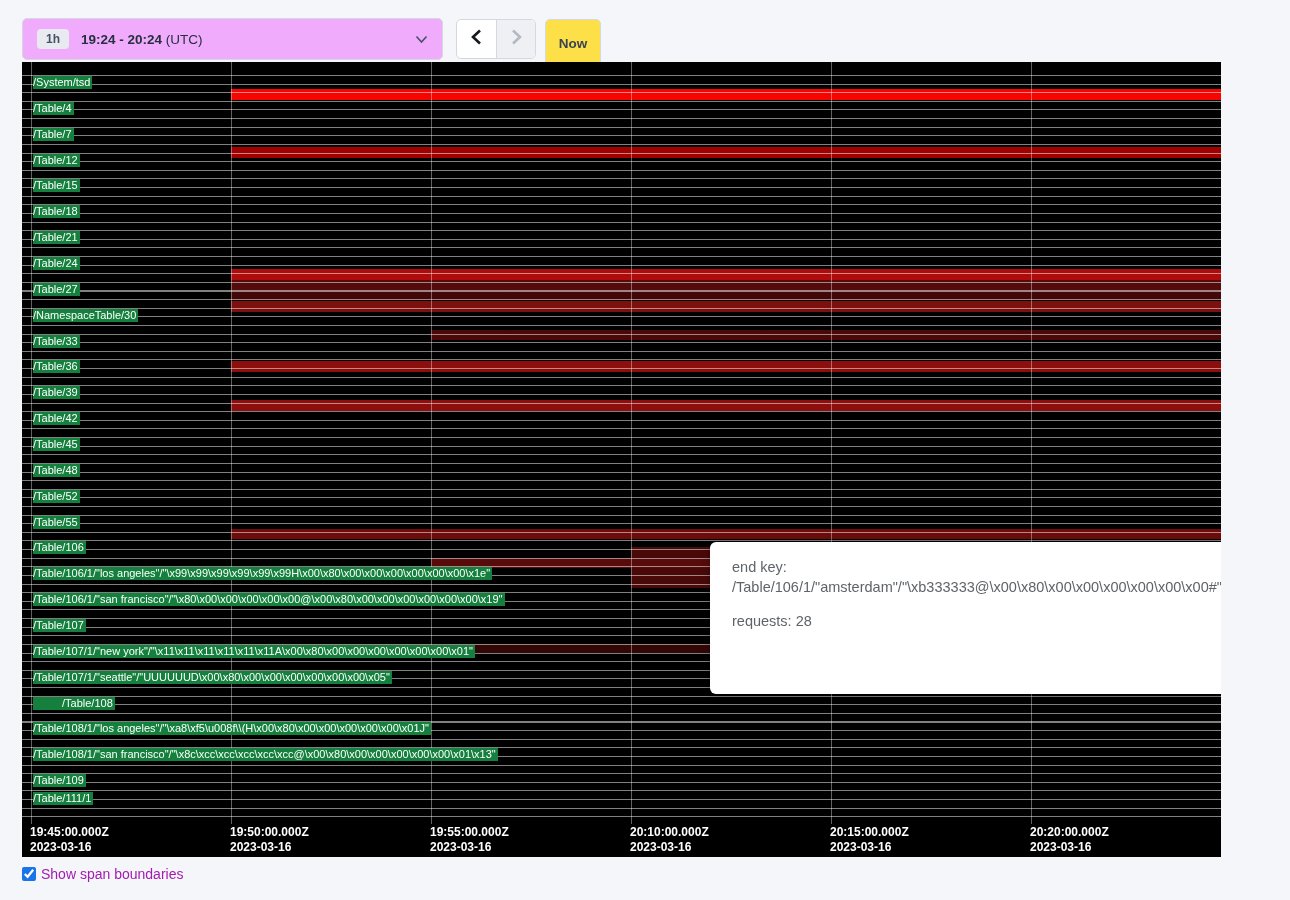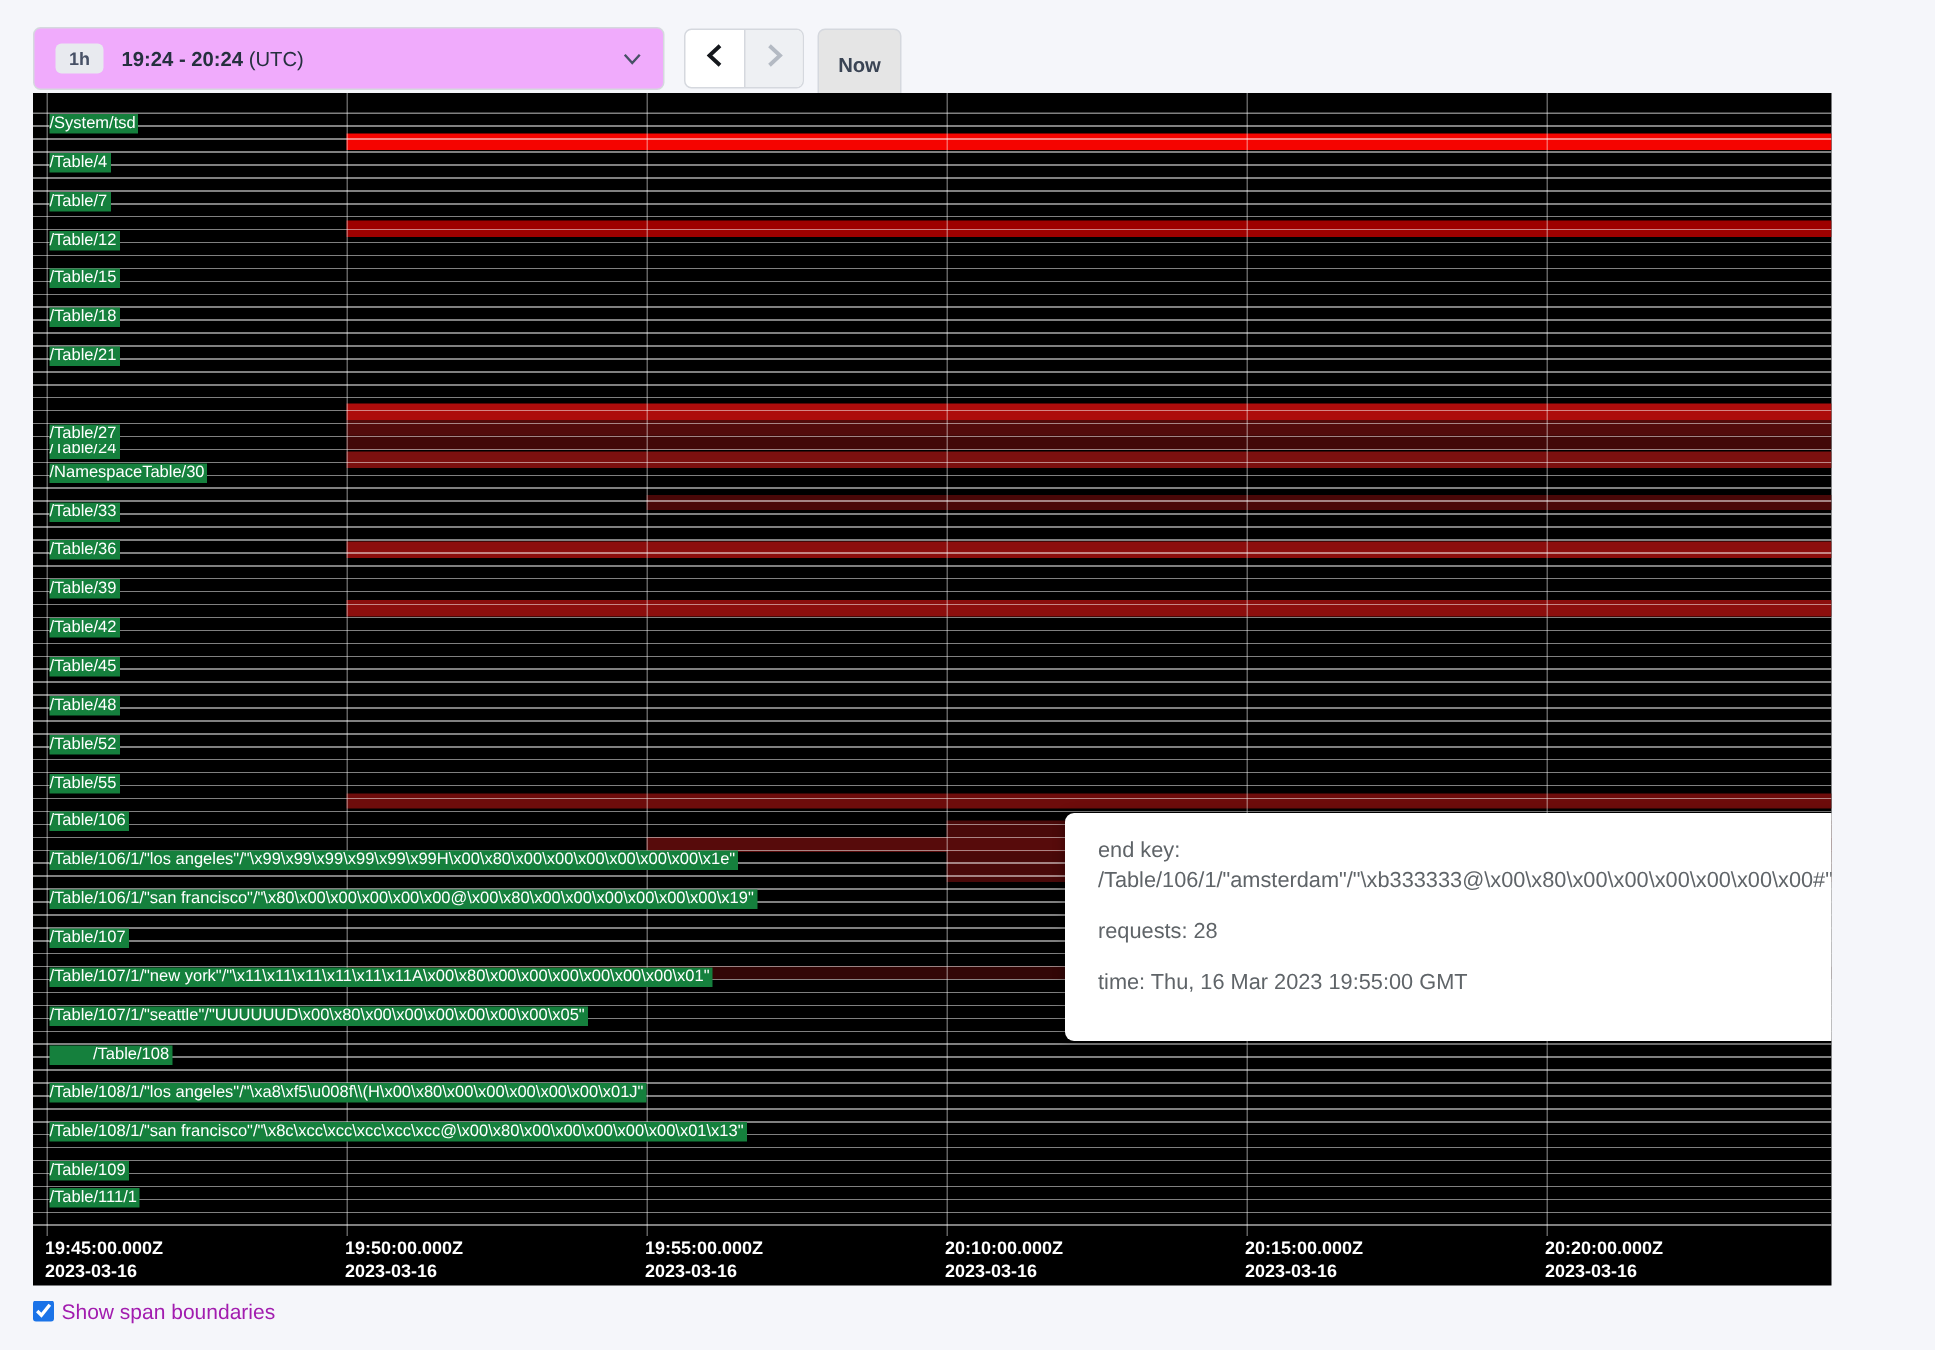--- a/index.html
+++ b/index.html
@@ -19,21 +19,21 @@
   .range-text .b { font-weight:700; }
   .chev-down { margin-left:auto; display:flex; }
   .nav-group {
     position:absolute; left:456px; top:19px; height:40px; display:flex;
     border:1px solid #d5d8de; border-radius:5px; overflow:hidden; background:#fff;
   }
   .nav-btn { width:39px; height:100%; display:flex; align-items:center; justify-content:center; cursor:pointer; }
   .nav-btn.next { background:#eef0f3; border-left:1px solid #d5d8de; cursor:default; }
   .now-btn {
     position:absolute; left:545px; top:19px; width:56px; height:48px;
-    background:#e5e5e5; border:1px solid #d5d8de; border-radius:5px;
+    background:#fde047; border:1px solid #d5d8de; border-radius:5px;
     font-size:13.5px; font-weight:700; color:#3a4454;
     display:flex; align-items:center; justify-content:center; cursor:pointer;
   }
 
   
   .keyvis {
     position:absolute; left:22px; top:62px; width:1199px; height:795px;
     background:#000; overflow:hidden;
   }
   .band   { position:absolute; z-index:1; }
@@ -119,21 +119,21 @@
     </div>
   <div class="hgrid"></div>
   <div id="rowlabels">
       <div class="row-label" style="top: 14px;">/System/tsd</div>
       <div class="row-label" style="top: 39.857px;">/Table/4</div>
       <div class="row-label" style="top: 65.714px;">/Table/7</div>
       <div class="row-label" style="top: 91.571px;">/Table/12</div>
       <div class="row-label" style="top: 117.428px;">/Table/15</div>
       <div class="row-label" style="top: 143.285px;">/Table/18</div>
       <div class="row-label" style="top: 169.142px;">/Table/21</div>
-      <div class="row-label" style="top: 194.999px; margin-top: 36px;">/Table/24</div>
+      <div class="row-label" style="top: 194.999px;">/Table/24</div>
       <div class="row-label" style="top: 220.856px;">/Table/27</div>
       <div class="row-label" style="top: 246.713px;">/NamespaceTable/30</div>
       <div class="row-label" style="top: 272.57px;">/Table/33</div>
       <div class="row-label" style="top: 298.427px;">/Table/36</div>
       <div class="row-label" style="top: 324.284px;">/Table/39</div>
       <div class="row-label" style="top: 350.141px;">/Table/42</div>
       <div class="row-label" style="top: 375.998px;">/Table/45</div>
       <div class="row-label" style="top: 401.855px;">/Table/48</div>
       <div class="row-label" style="top: 427.712px;">/Table/52</div>
       <div class="row-label" style="top: 453.569px;">/Table/55</div>
@@ -172,20 +172,19 @@
       </div>
       <div class="tick" style="left: 1008px;">
         <div class="">20:20:00.000Z</div>
         <div class="">2023-03-16</div>
       </div>
     </div>
 
   <div class="kv-tooltip">
     <div>end key: /Table/106/1/"amsterdam"/"\xb333333@\x00\x80\x00\x00\x00\x00\x00\x00#"</div>
     <div>requests: 28</div>
-    <div>time: Thu, 16 Mar 2023 19:55:00 GMT</div>
   </div>
 </div>
 
 <div class="footer-check">
   <input type="checkbox" id="spanbound" checked="" style="">
   <label for="spanbound">Show span boundaries</label>
 </div>
 
 </body></html>

